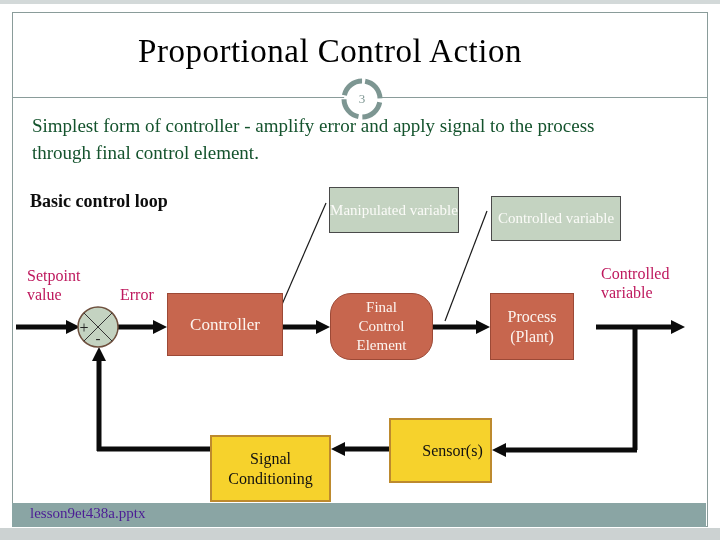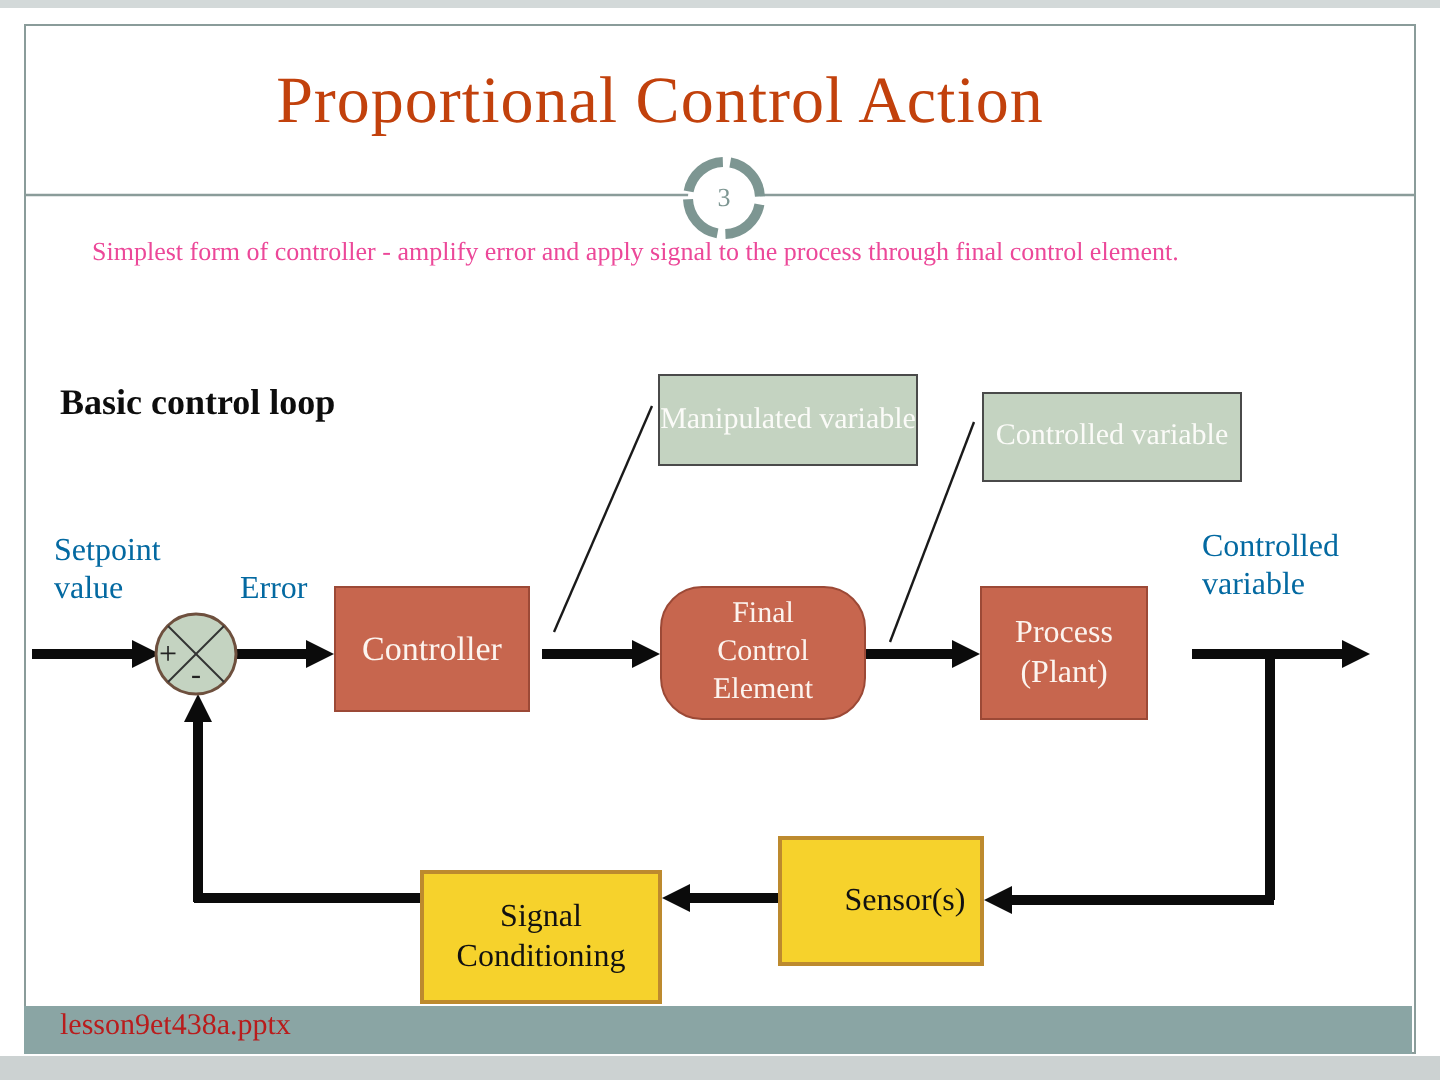--- a/index.html
+++ b/index.html
@@ -6,64 +6,64 @@
   body {
     width:720px; height:540px; position:relative; background:#ffffff;
     font-family:"Liberation Serif", serif; overflow:hidden;
   }
   .top-strip { position:absolute; left:0; top:0; width:720px; height:4px; background:#d3d9d9; }
   .bottom-strip { position:absolute; left:0; top:528px; width:720px; height:12px; background:#ccd2d2; }
   .slide-border { position:absolute; left:12px; top:12px; width:696px; height:515px;
     border:1px solid #8a9c9a; box-sizing:border-box; background:transparent; }
 
   .slide-title { position:absolute; left:0; top:33px; width:660px; text-align:center;
-    font-size:33px; letter-spacing:0.5px; color:#c2410c; }
+    font-size:33px; letter-spacing:0.5px; color:#000000; }
 
   .page-number { position:absolute; left:352px; top:91px; width:20px; text-align:center;
     font-size:13px; color:#7d9692; z-index:3; }
 
-  .body-text { position:absolute; left:46px; top:112px; width:622px;
-    font-size:13px; line-height:27px; color:#ec4899; }
+  .body-text { position:absolute; left:32px; top:112px; width:622px;
+    font-size:19px; line-height:27px; color:#14532d; }
 
   .section-label { position:absolute; left:30px; top:191px; font-size:18px; font-weight:bold; color:#0d0d0d; z-index:2; }
 
   .diagram-svg { position:absolute; left:0; top:0; z-index:1; }
 
   .callout { position:absolute; background:#c4d3c1; border:1px solid #4a4a4a; color:#fbfbf8;
     text-align:center; font-size:15px; line-height:19px; display:flex; align-items:center;
     justify-content:center; box-sizing:border-box; z-index:2; }
   .callout-manipulated { left:329px; top:187px; width:130px; height:46px; }
   .callout-controlled  { left:491px; top:196px; width:130px; height:45px; }
 
   .block { position:absolute; background:#c7664e; border:1px solid #9c4936; color:#fcf4ef;
     text-align:center; display:flex; align-items:center; justify-content:center;
     box-sizing:border-box; z-index:2; }
-  .block-controller { left:167px; top:293px; width:98px; height:63px; font-size:17px; }
+  .block-controller { left:167px; top:293px; width:116px; height:63px; font-size:17px; }
   .block-fce        { left:330px; top:293px; width:103px; height:67px; font-size:15px; line-height:19px; padding:0 15px;border-radius:21px; }
   .block-process    { left:490px; top:293px; width:84px; height:67px; font-size:16px; line-height:20px; padding:0 13px; }
 
   .ybox { position:absolute; background:#f6d22c; border:2px solid #bd8a2e; color:#111;
     text-align:center; display:flex; align-items:center; justify-content:center;
     box-sizing:border-box; z-index:2; }
   .ybox-signal { left:210px; top:417px; width:121px; height:67px; font-size:16px; line-height:20px; padding:0 8px;margin-top:18px; }
   .ybox-sensor { left:389px; top:418px; width:103px; height:65px; font-size:16px;padding-left:24px; }
 
-  .lbl { position:absolute; color:#0369a1; z-index:2; }
+  .lbl { position:absolute; color:#be185d; z-index:2; }
   .lbl-setpoint       { left:27px;  top:266px; width:64px; font-size:16px; line-height:19px; }
   .lbl-error          { left:120px; top:286px; font-size:16px; }
   .lbl-controlled-out { left:601px; top:264px; width:84px; font-size:16px; line-height:19px; }
 
   .sum-plus  { position:absolute; left:77px; top:320px; width:14px; text-align:center;
     font-size:16px; color:#222; z-index:2; line-height:16px; }
   .sum-minus { position:absolute; left:92px; top:331px; width:12px; text-align:center;
     font-size:15px; color:#222; z-index:2; line-height:15px; }
 
   .footer-bar { position:absolute; left:12px; top:503px; width:694px; height:24px;
     background:#8aa5a4; z-index:2; }
-  .footer-text { position:absolute; left:30px; top:505px; font-size:15px; color:#b91c1c; z-index:3; }
+  .footer-text { position:absolute; left:30px; top:505px; font-size:15px; color:#4c1d95; z-index:3; }
 </style>
 </head>
 <body>
 
 <div class="top-strip"></div>
 <div class="bottom-strip"></div>
 <div class="slide-border"></div>
 
 <div class="slide-title">Proportional Control Action</div>
 

